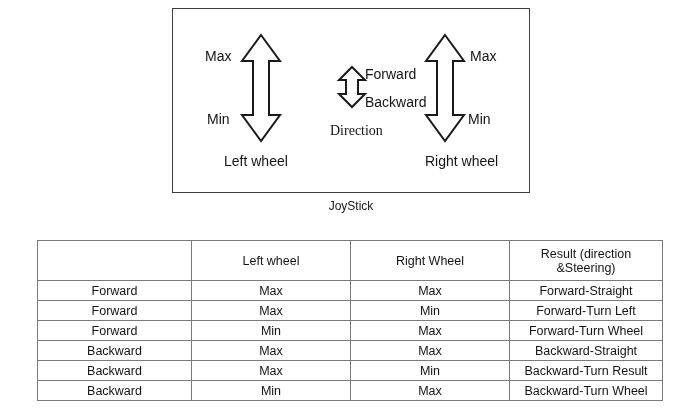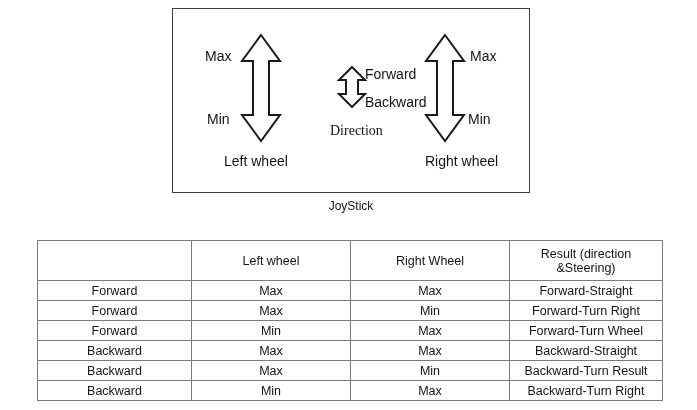--- a/index.html
+++ b/index.html
@@ -128,21 +128,21 @@
     <tr>
       <td>Forward</td>
       <td>Max</td>
       <td>Max</td>
       <td>Forward-Straight</td>
     </tr>
     <tr>
       <td>Forward</td>
       <td>Max</td>
       <td>Min</td>
-      <td>Forward-Turn Right</td>
+      <td>Forward-Turn Left</td>
     </tr>
     <tr>
       <td>Forward</td>
       <td>Min</td>
       <td>Max</td>
       <td>Forward-Turn Wheel</td>
     </tr>
     <tr>
       <td>Backward</td>
       <td>Max</td>
@@ -152,16 +152,16 @@
     <tr>
       <td>Backward</td>
       <td>Max</td>
       <td>Min</td>
       <td>Backward-Turn Result</td>
     </tr>
     <tr>
       <td>Backward</td>
       <td>Min</td>
       <td>Max</td>
-      <td>Backward-Turn Right</td>
+      <td>Backward-Turn Wheel</td>
     </tr>
   </tbody>
 </table>
 
 </body></html>

